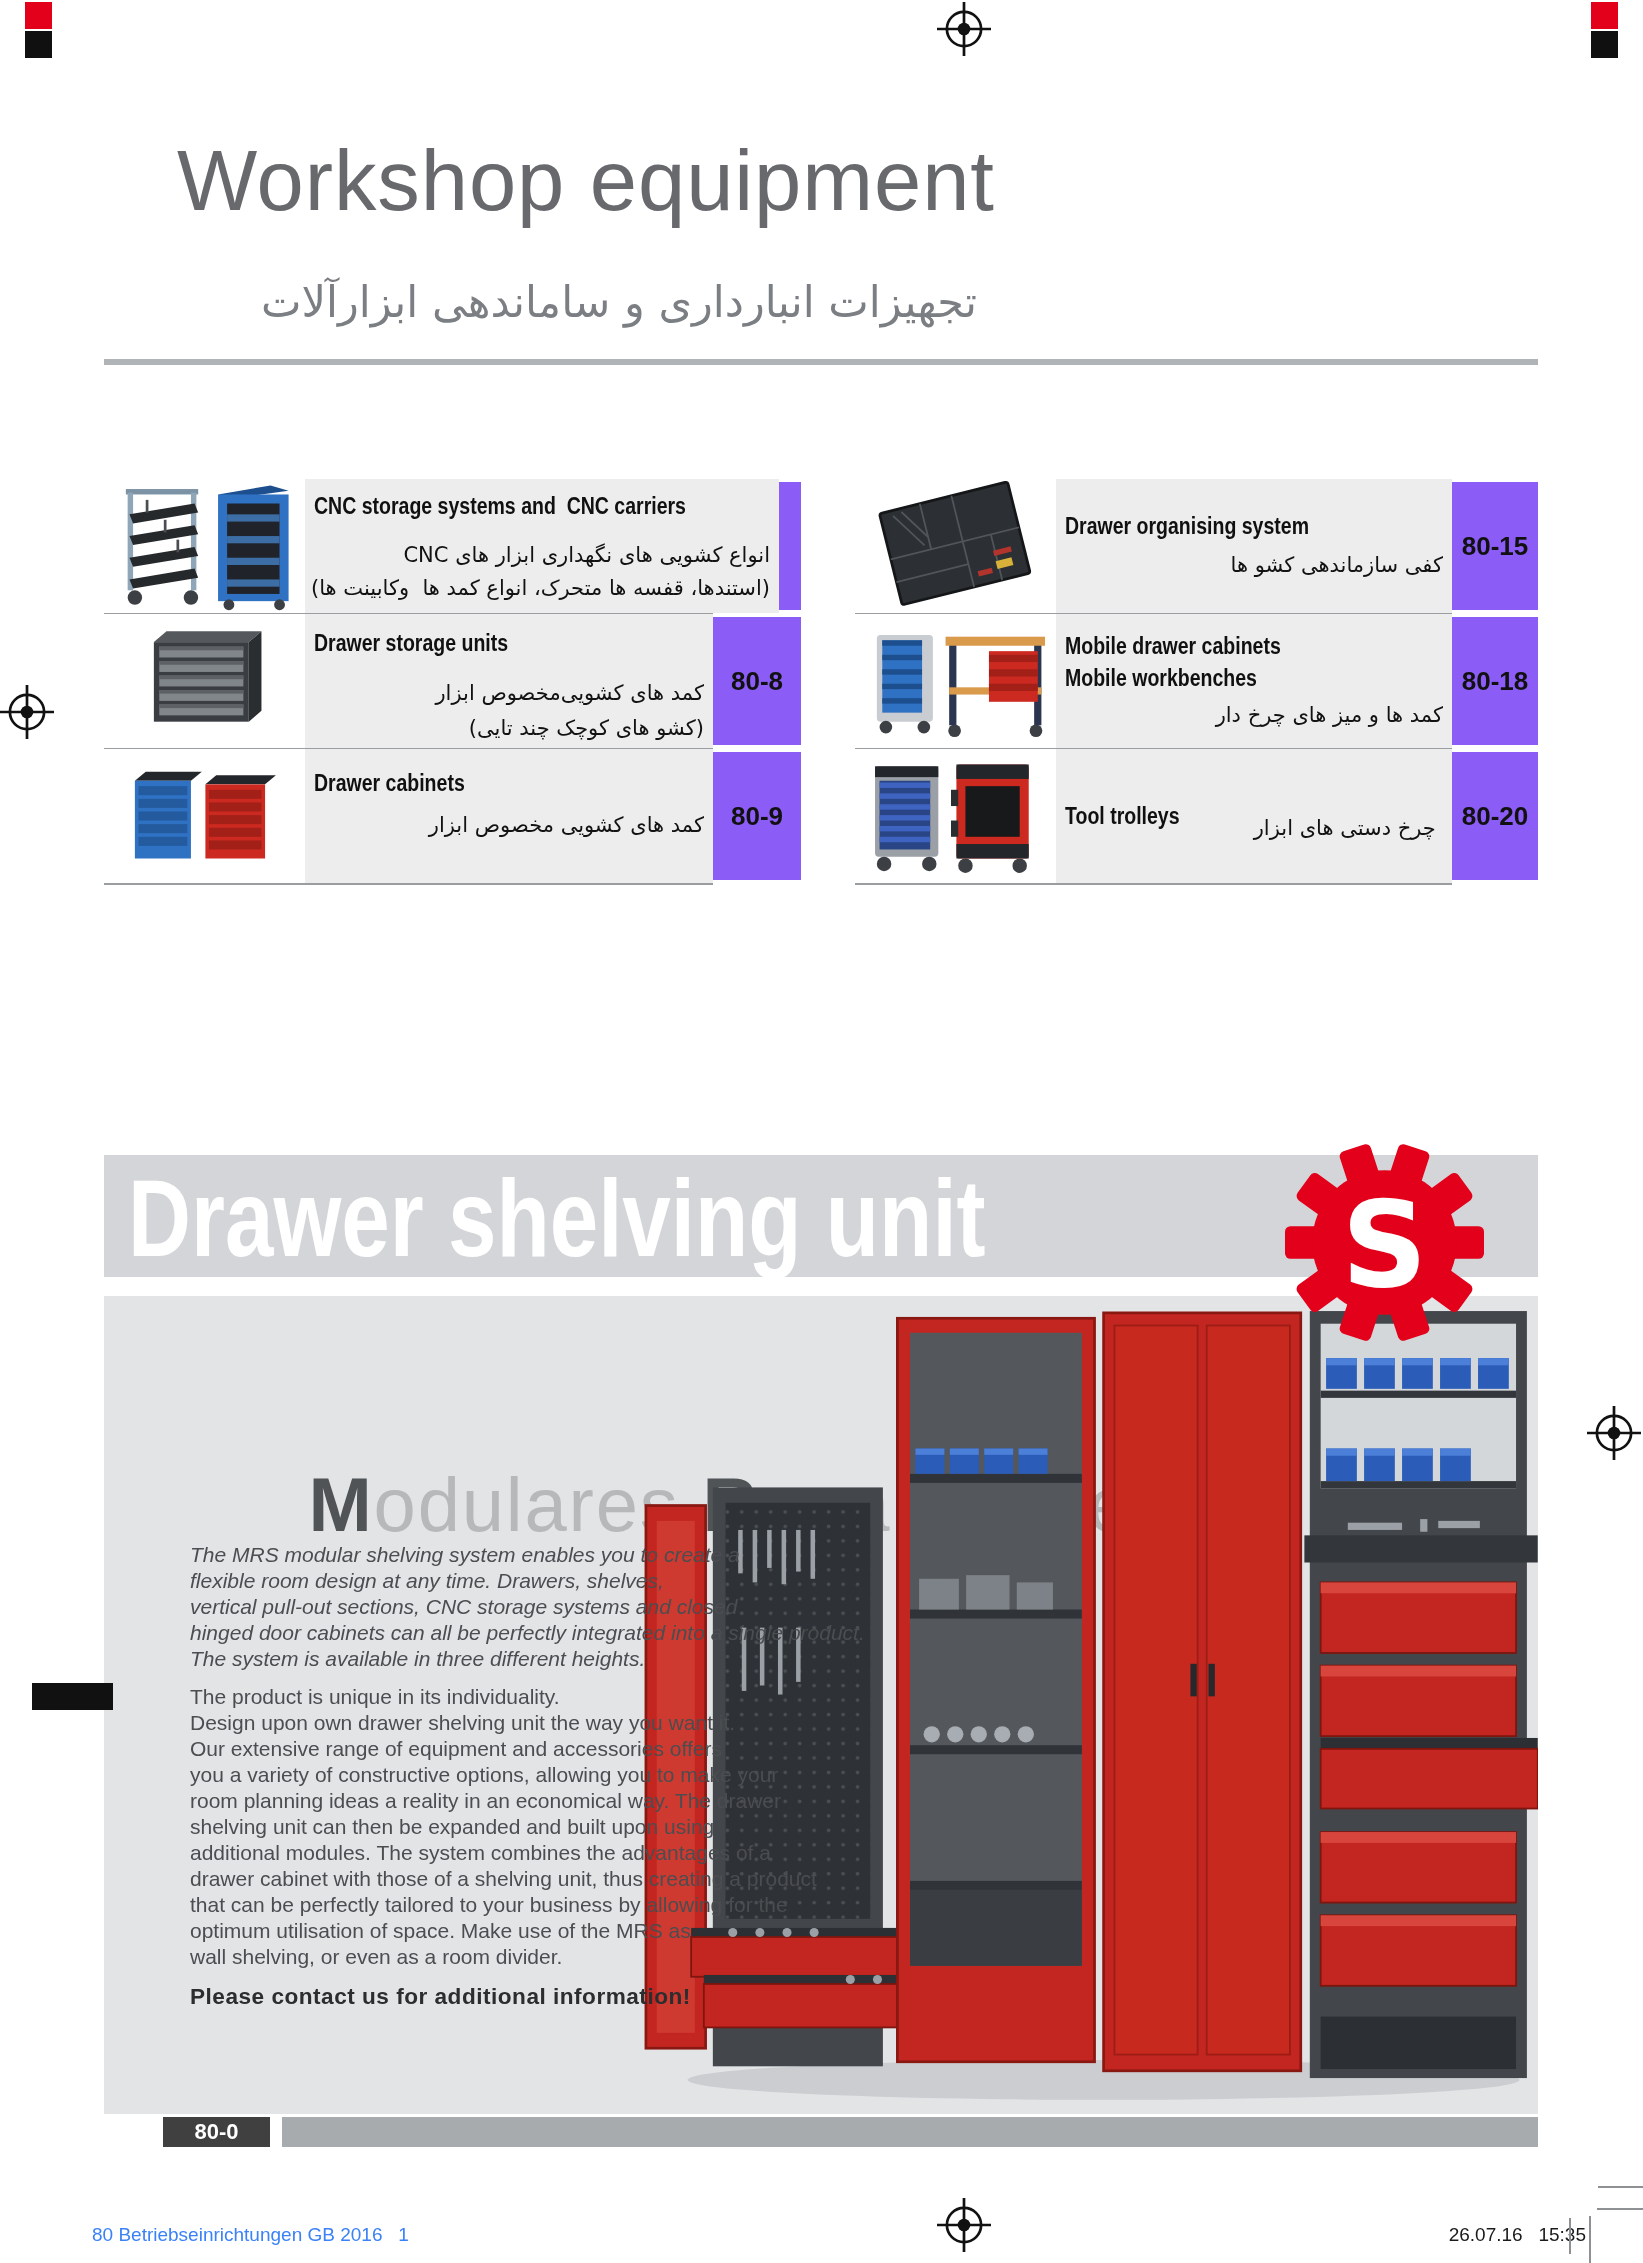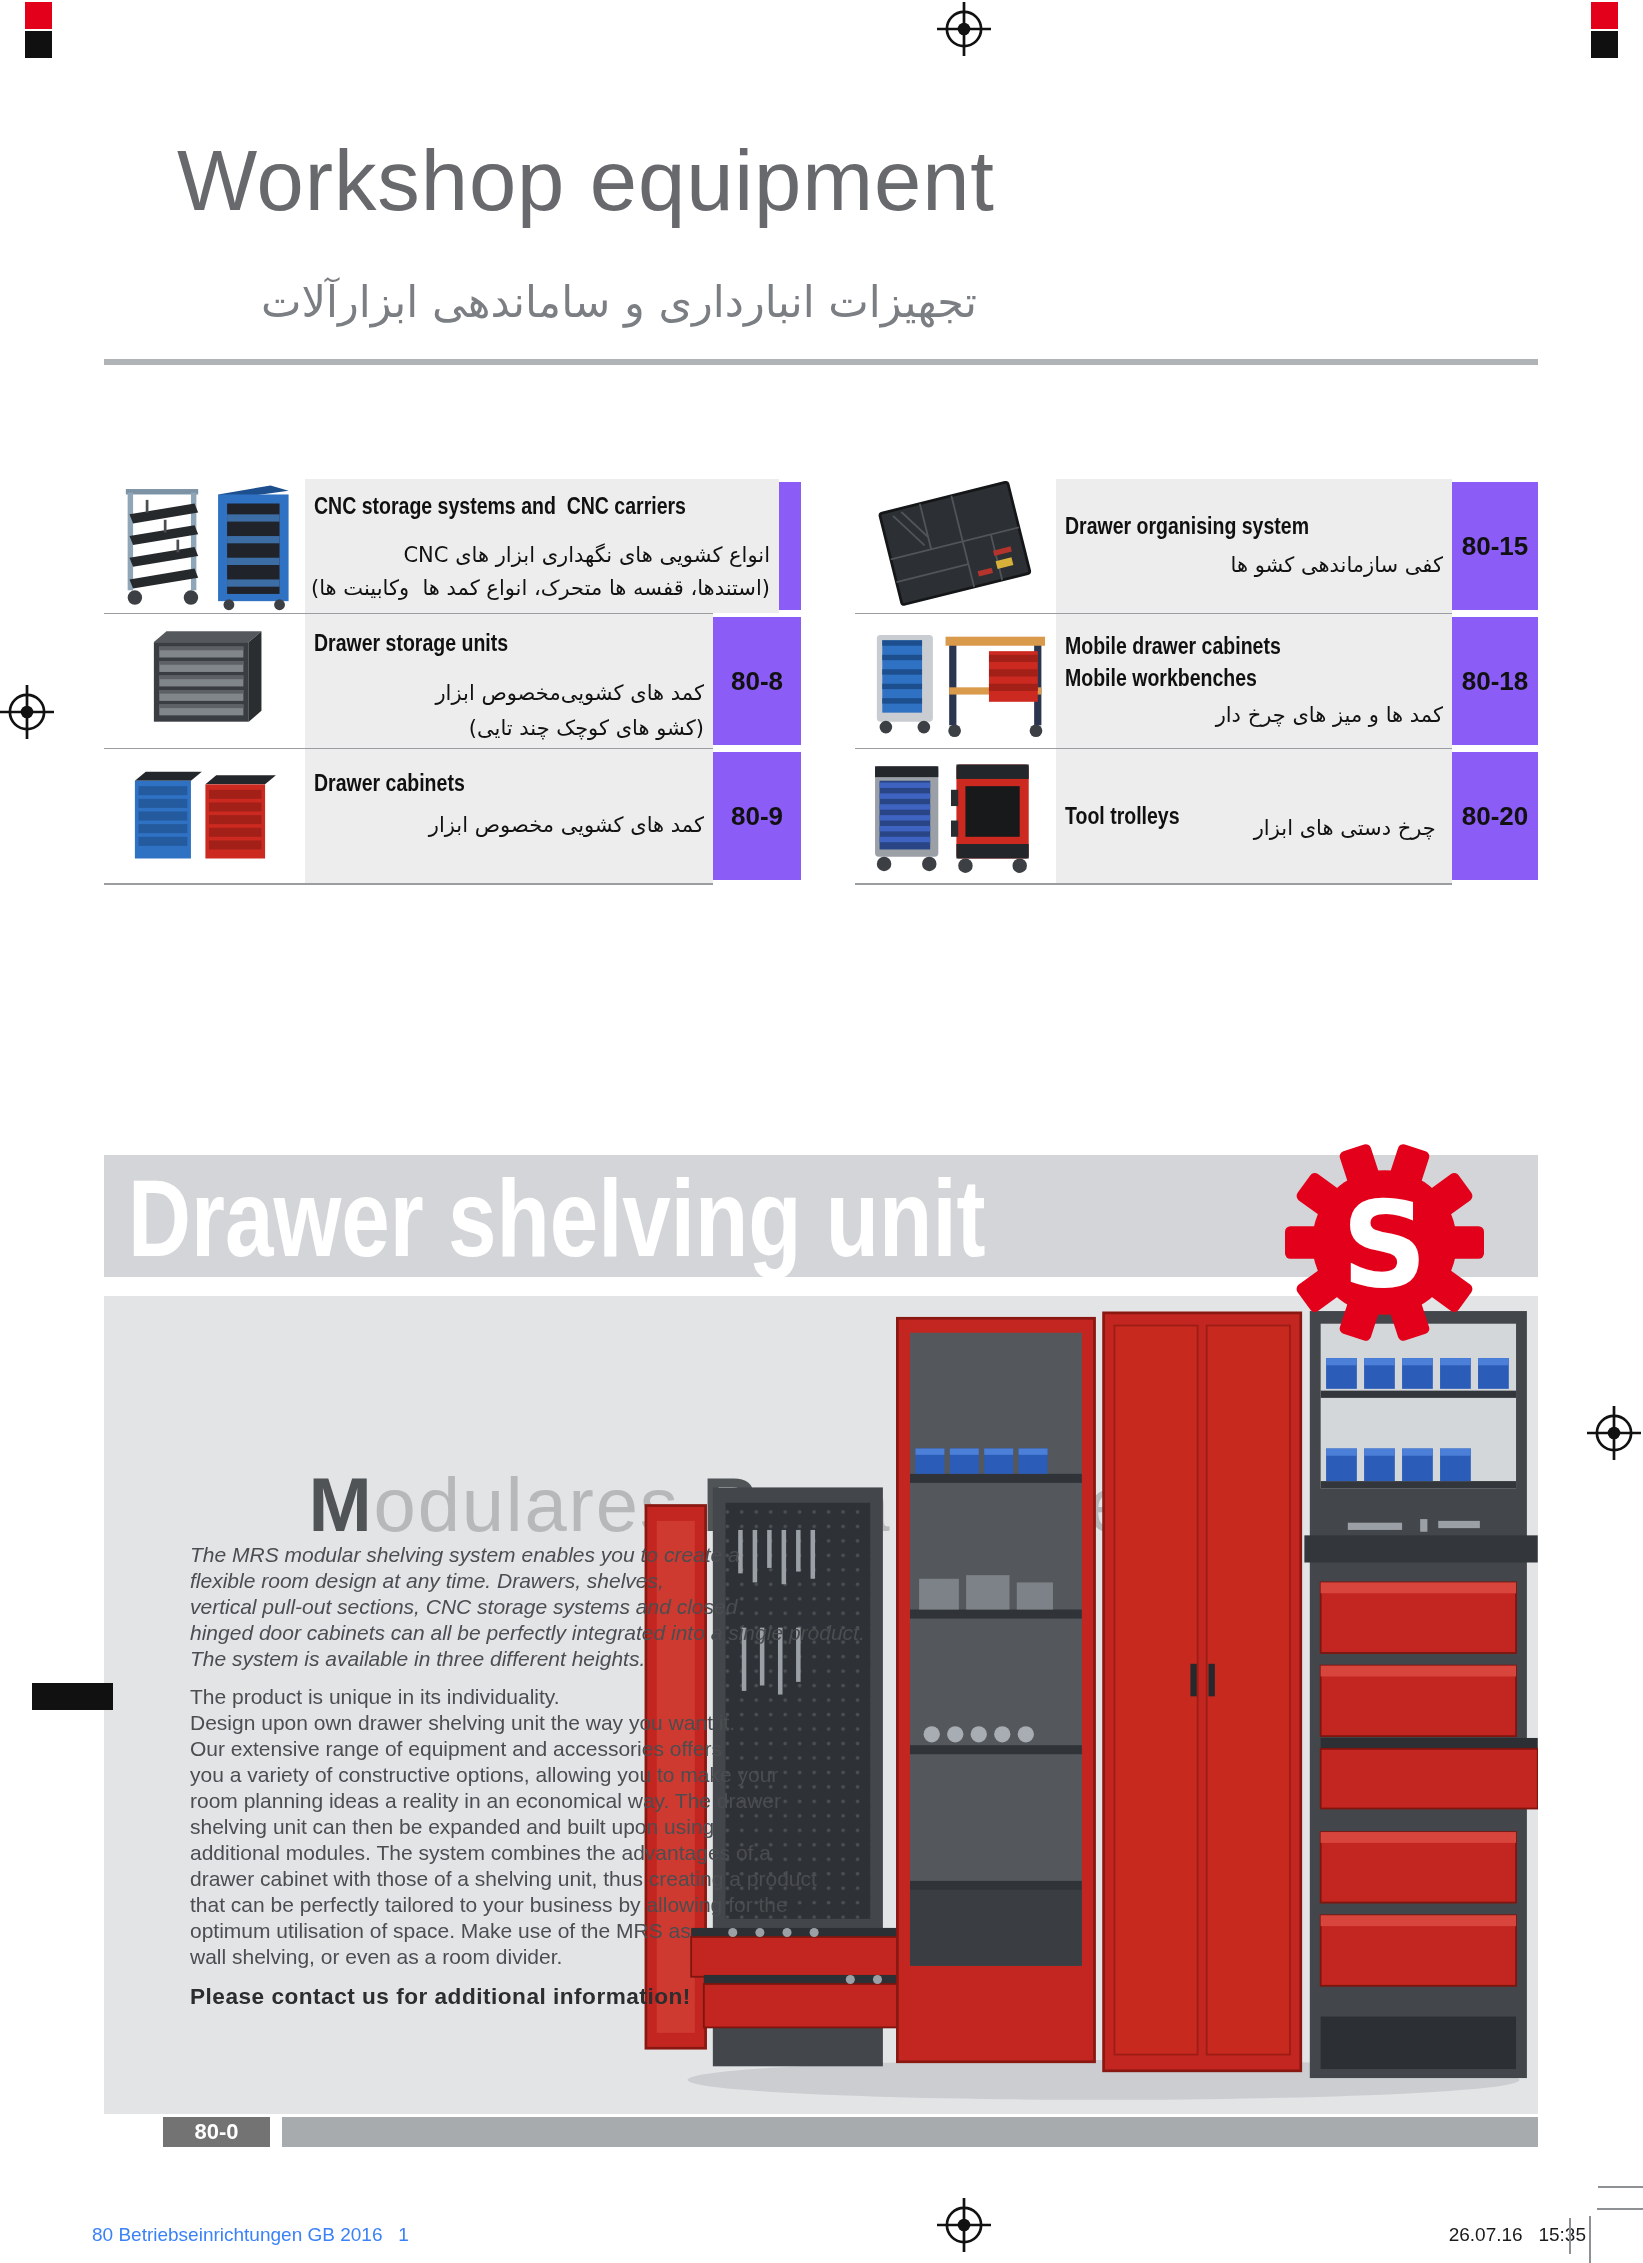--- a/index.html
+++ b/index.html
@@ -51,21 +51,21 @@
   .mrs-heading .hl{font-weight:400;color:#b6b8ba;}
   .para{position:absolute;z-index:2;font-size:21px;line-height:26px;color:#4b4d50;}
   .para div{white-space:pre;}
   .p1{left:86px;top:246px;font-style:italic;}
   .p2{left:86px;top:388px;}
   .contact{position:absolute;left:86px;top:688px;font-size:22.6px;font-weight:bold;
            color:#2b2d2f;letter-spacing:0.5px;white-space:pre;z-index:2;}
   .mrs-photo{position:absolute;left:529px;top:6.3px;z-index:1;}
 
   
-  .page-tab{position:absolute;left:163px;top:2117px;width:107px;height:30px;background:#737373;
+  .page-tab{position:absolute;left:163px;top:2117px;width:107px;height:30px;background:#404040;
             color:#fff;font-weight:bold;font-size:22px;display:flex;align-items:center;
             justify-content:center;}
   .bottom-bar{position:absolute;left:282px;top:2117px;width:1256px;height:30px;background:#a8abad;}
   .index-tab{position:absolute;left:32px;top:1683px;width:81px;height:27px;background:#111;}
   .print-left{position:absolute;left:92px;top:2224px;font-size:19px;color:#3b82f6;white-space:pre;}
   .print-right{position:absolute;left:1292px;top:2224px;width:294px;text-align:right;
                font-size:19px;color:#1b1b1b;white-space:pre;}
 </style>
 </head>
 <body>

